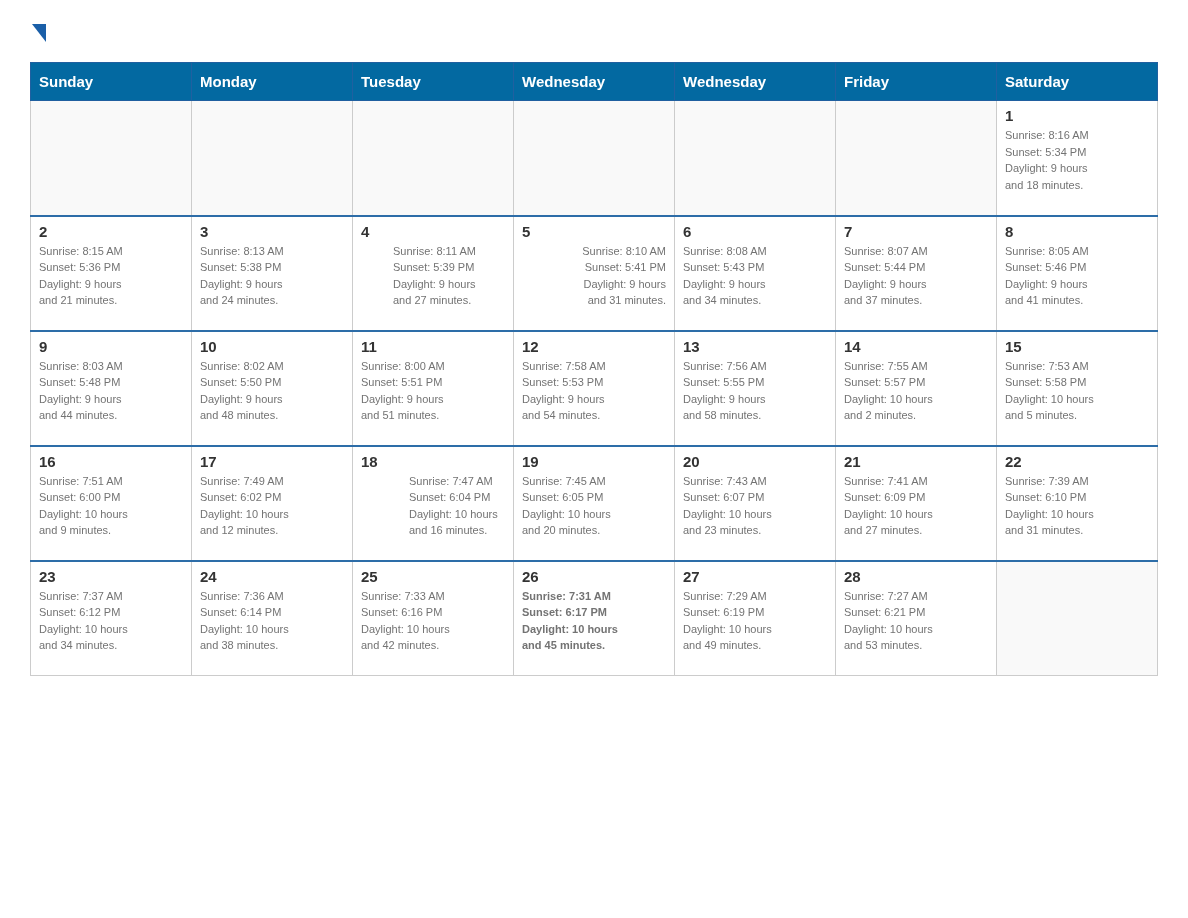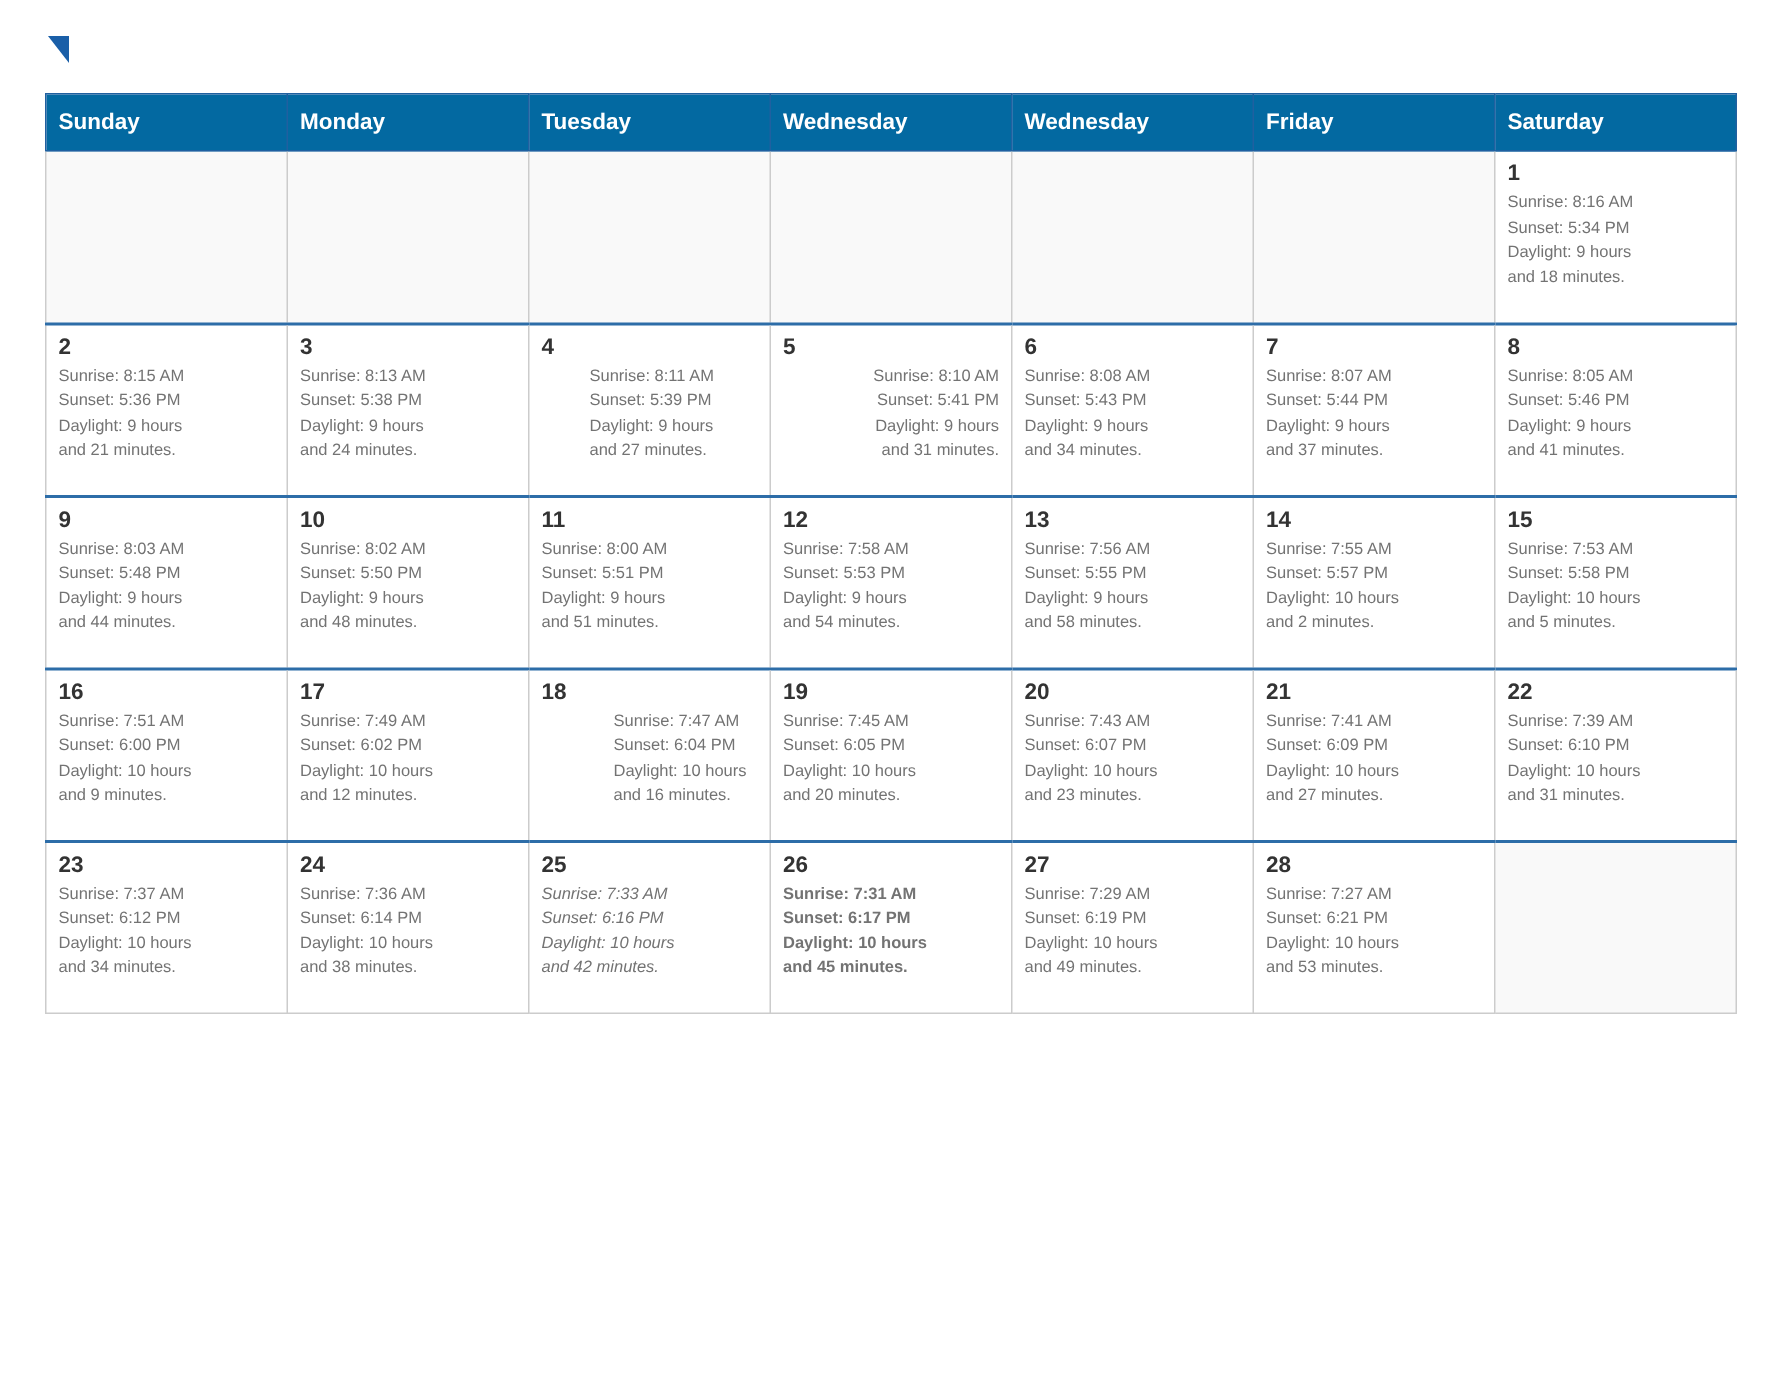--- a/index.html
+++ b/index.html
@@ -311,21 +311,21 @@
         </td>
         <td>
           <span class="day-number">24</span>
           <div class="day-info" style="white-space: pre-line;">Sunrise: 7:36 AM
 Sunset: 6:14 PM
 Daylight: 10 hours
 and 38 minutes.</div>
         </td>
         <td>
           <span class="day-number">25</span>
-          <div class="day-info" style="white-space: pre-line; font-style: italic;">Sunrise: 7:33 AM
+          <div class="day-info" style="white-space: pre-line;">Sunrise: 7:33 AM
 Sunset: 6:16 PM
 Daylight: 10 hours
 and 42 minutes.</div>
         </td>
         <td>
           <span class="day-number">26</span>
           <div class="day-info" style="white-space: pre-line; font-weight: bold;">Sunrise: 7:31 AM
 Sunset: 6:17 PM
 Daylight: 10 hours
 and 45 minutes.</div>

